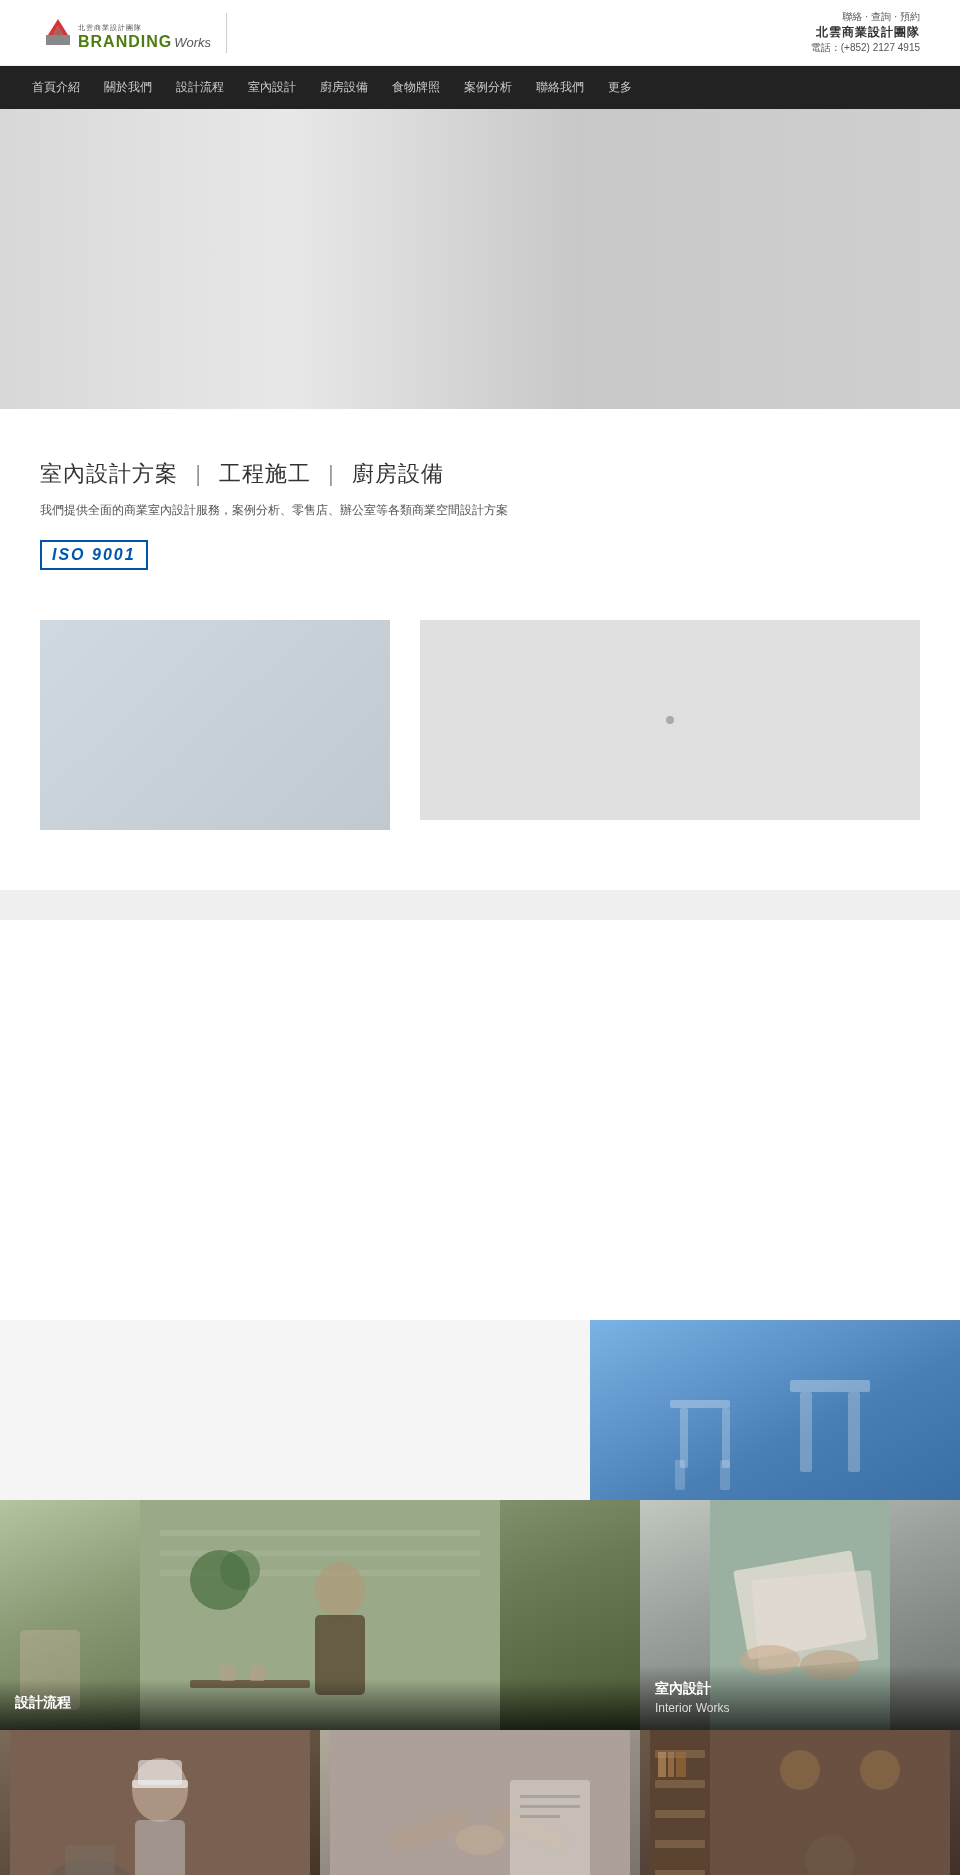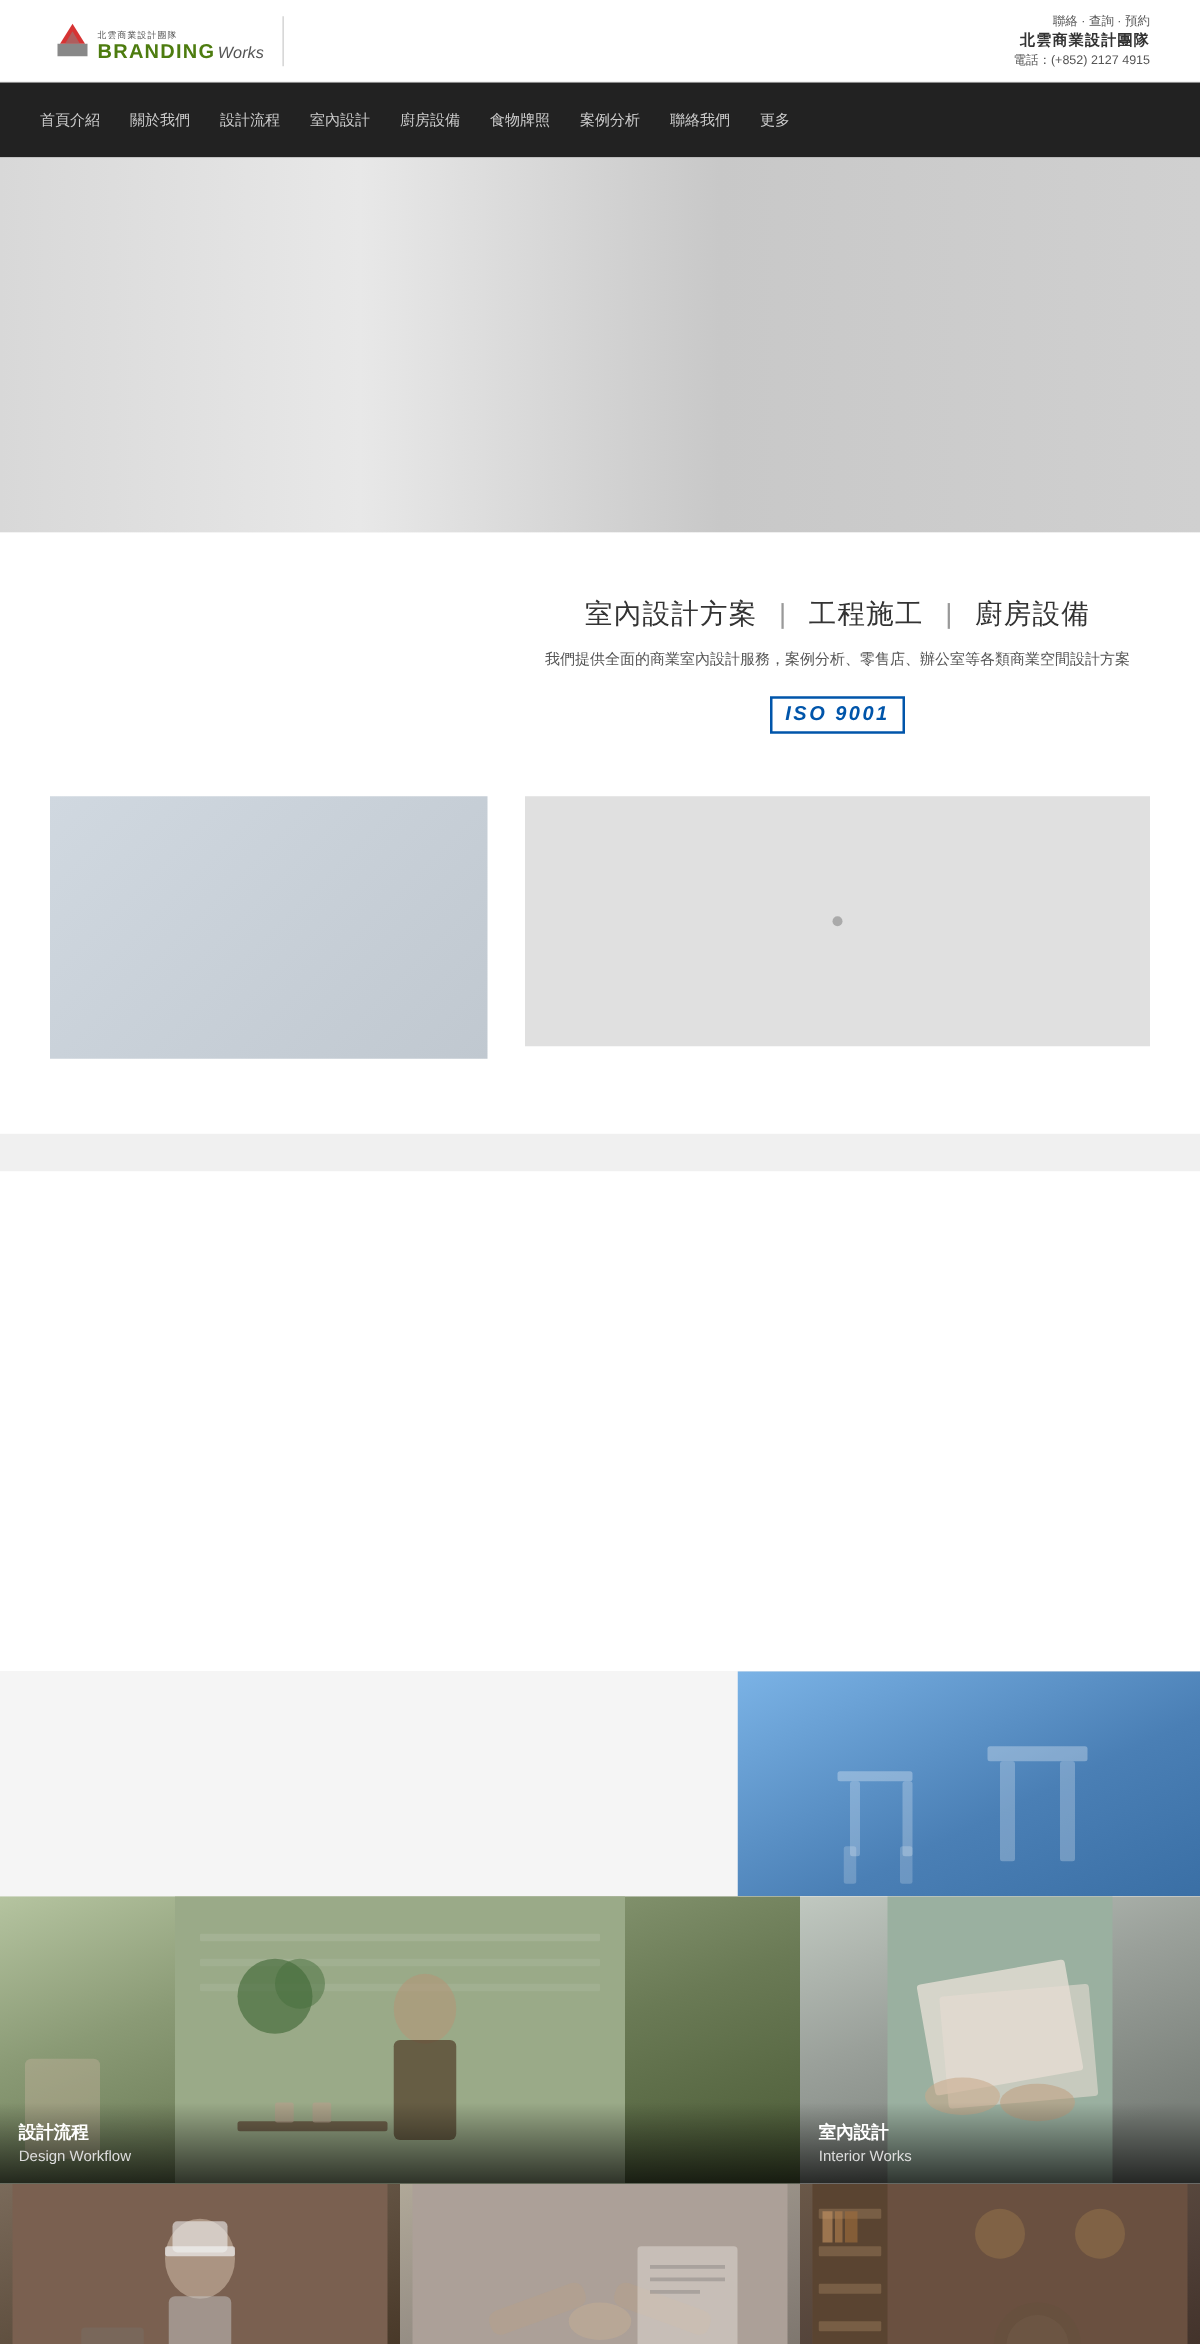--- a/index.html
+++ b/index.html
@@ -61,21 +61,21 @@
       font-size: 10px;
       color: #555;
     }
 
     
     .navbar {
       background: #222;
       display: flex;
       align-items: center;
       padding: 0 20px;
-      height: 60px;
+      height: 43px;
       overflow: hidden;
     }
     .navbar-item {
       color: #ccc;
       font-size: 12px;
       padding: 0 12px;
       cursor: pointer;
       white-space: nowrap;
       height: 44px;
       display: flex;
@@ -96,22 +96,20 @@
       background: linear-gradient(to right, #c8c8c8, #e0e0e0, #d5d5d5);
     }
 
     
     .content-section {
       background: #fff;
       padding: 50px 40px 40px 40px;
       position: relative;
     }
     .content-right {
-      margin-left: 380px;
-      text-align: center;
     }
     .content-heading {
       font-size: 22px;
       color: #333;
       margin-bottom: 12px;
       letter-spacing: 1px;
     }
     .content-heading .separator {
       color: #999;
       margin: 0 10px;
@@ -407,21 +405,20 @@
           <circle cx="80" cy="80" r="30" fill="rgba(60,100,50,0.6)"></circle>
           <circle cx="100" cy="70" r="20" fill="rgba(70,110,60,0.5)"></circle>
 
           <rect x="50" y="180" width="120" height="8" fill="rgba(100,80,60,0.8)" rx="2"></rect>
           <rect x="80" y="165" width="15" height="16" fill="rgba(180,160,140,0.7)" rx="2"></rect>
           <rect x="110" y="165" width="15" height="16" fill="rgba(180,160,140,0.7)" rx="2"></rect>
         </svg>
       </div>
       <div class="card-overlay">
         <div class="card-label-cn">設計流程</div>
-        <div class="card-label-en">Design Workflow</div>
       </div>
     </div>
 
     <div class="card-item">
       <div class="card-bg card-bg-papers scene-papers">
         <svg width="100%" height="100%" viewBox="0 0 180 230" style="position:absolute;top:0;left:0;">
           <rect x="0" y="0" width="180" height="230" fill="#9ab0a0"></rect>
 
           <rect x="30" y="60" width="120" height="90" fill="rgba(240,230,220,0.7)" rx="3" transform="rotate(-10,90,105)"></rect>
           <rect x="45" y="75" width="120" height="90" fill="rgba(230,220,210,0.6)" rx="3" transform="rotate(-5,105,120)"></rect>

